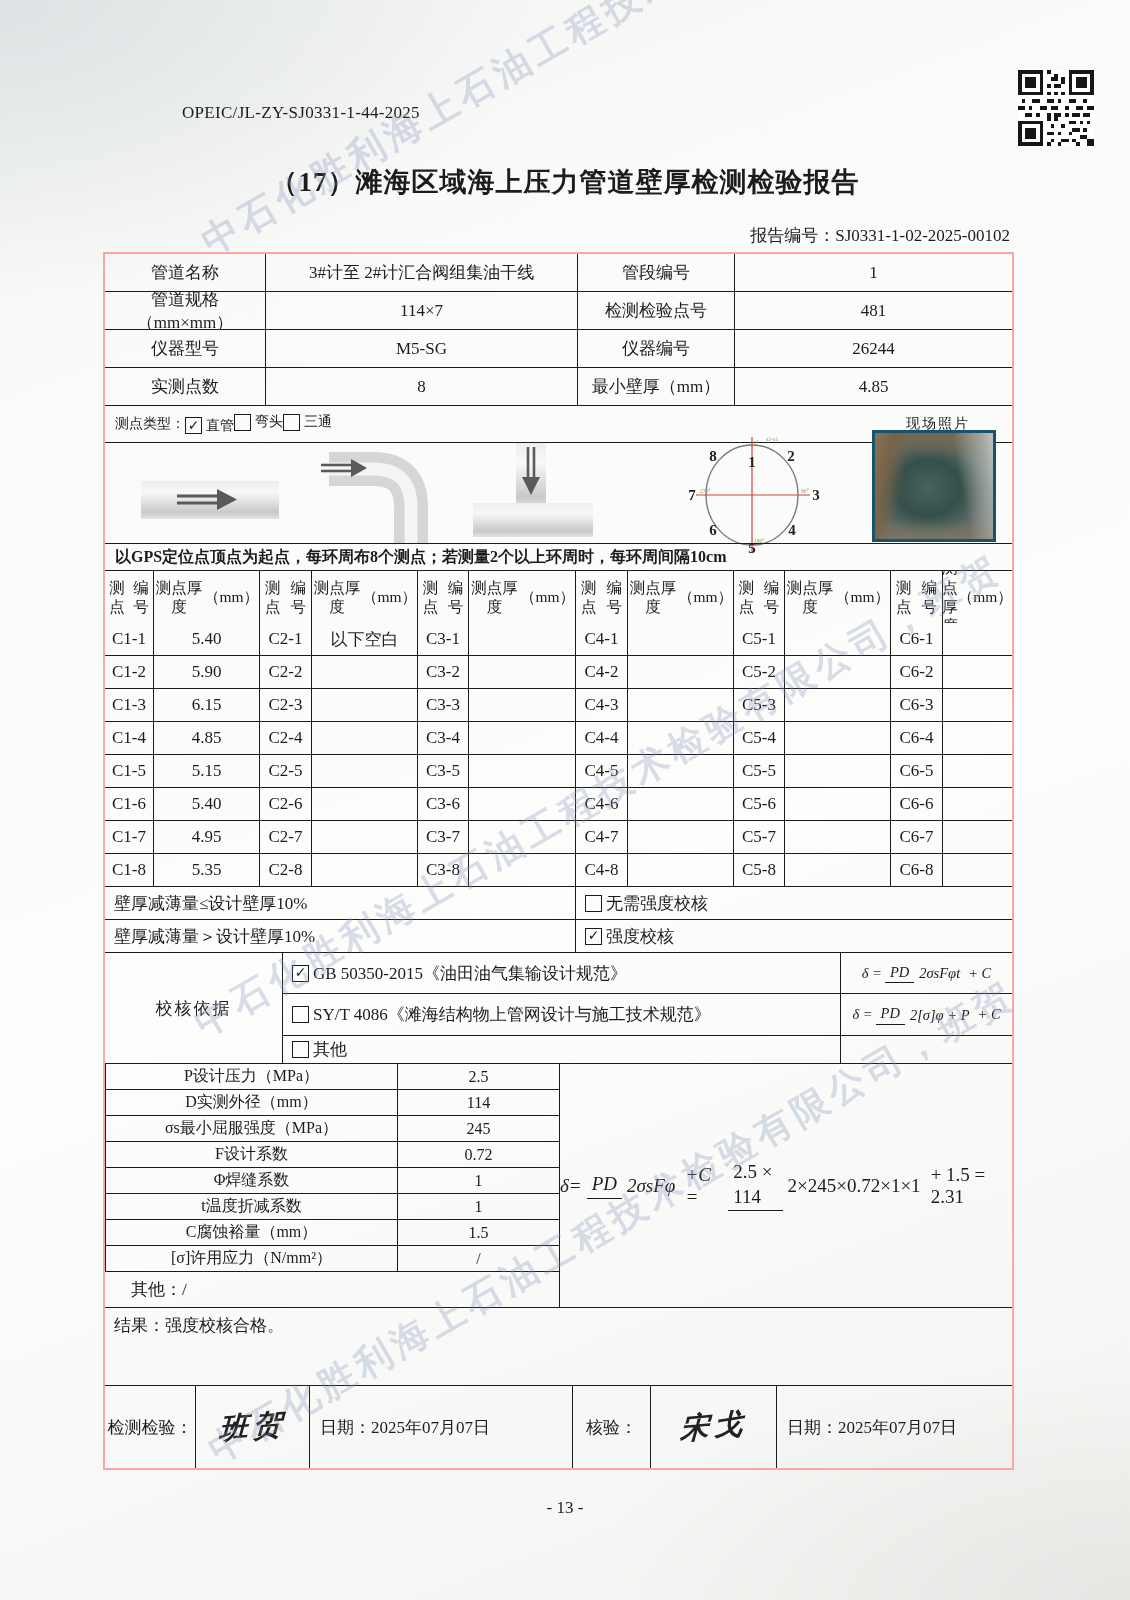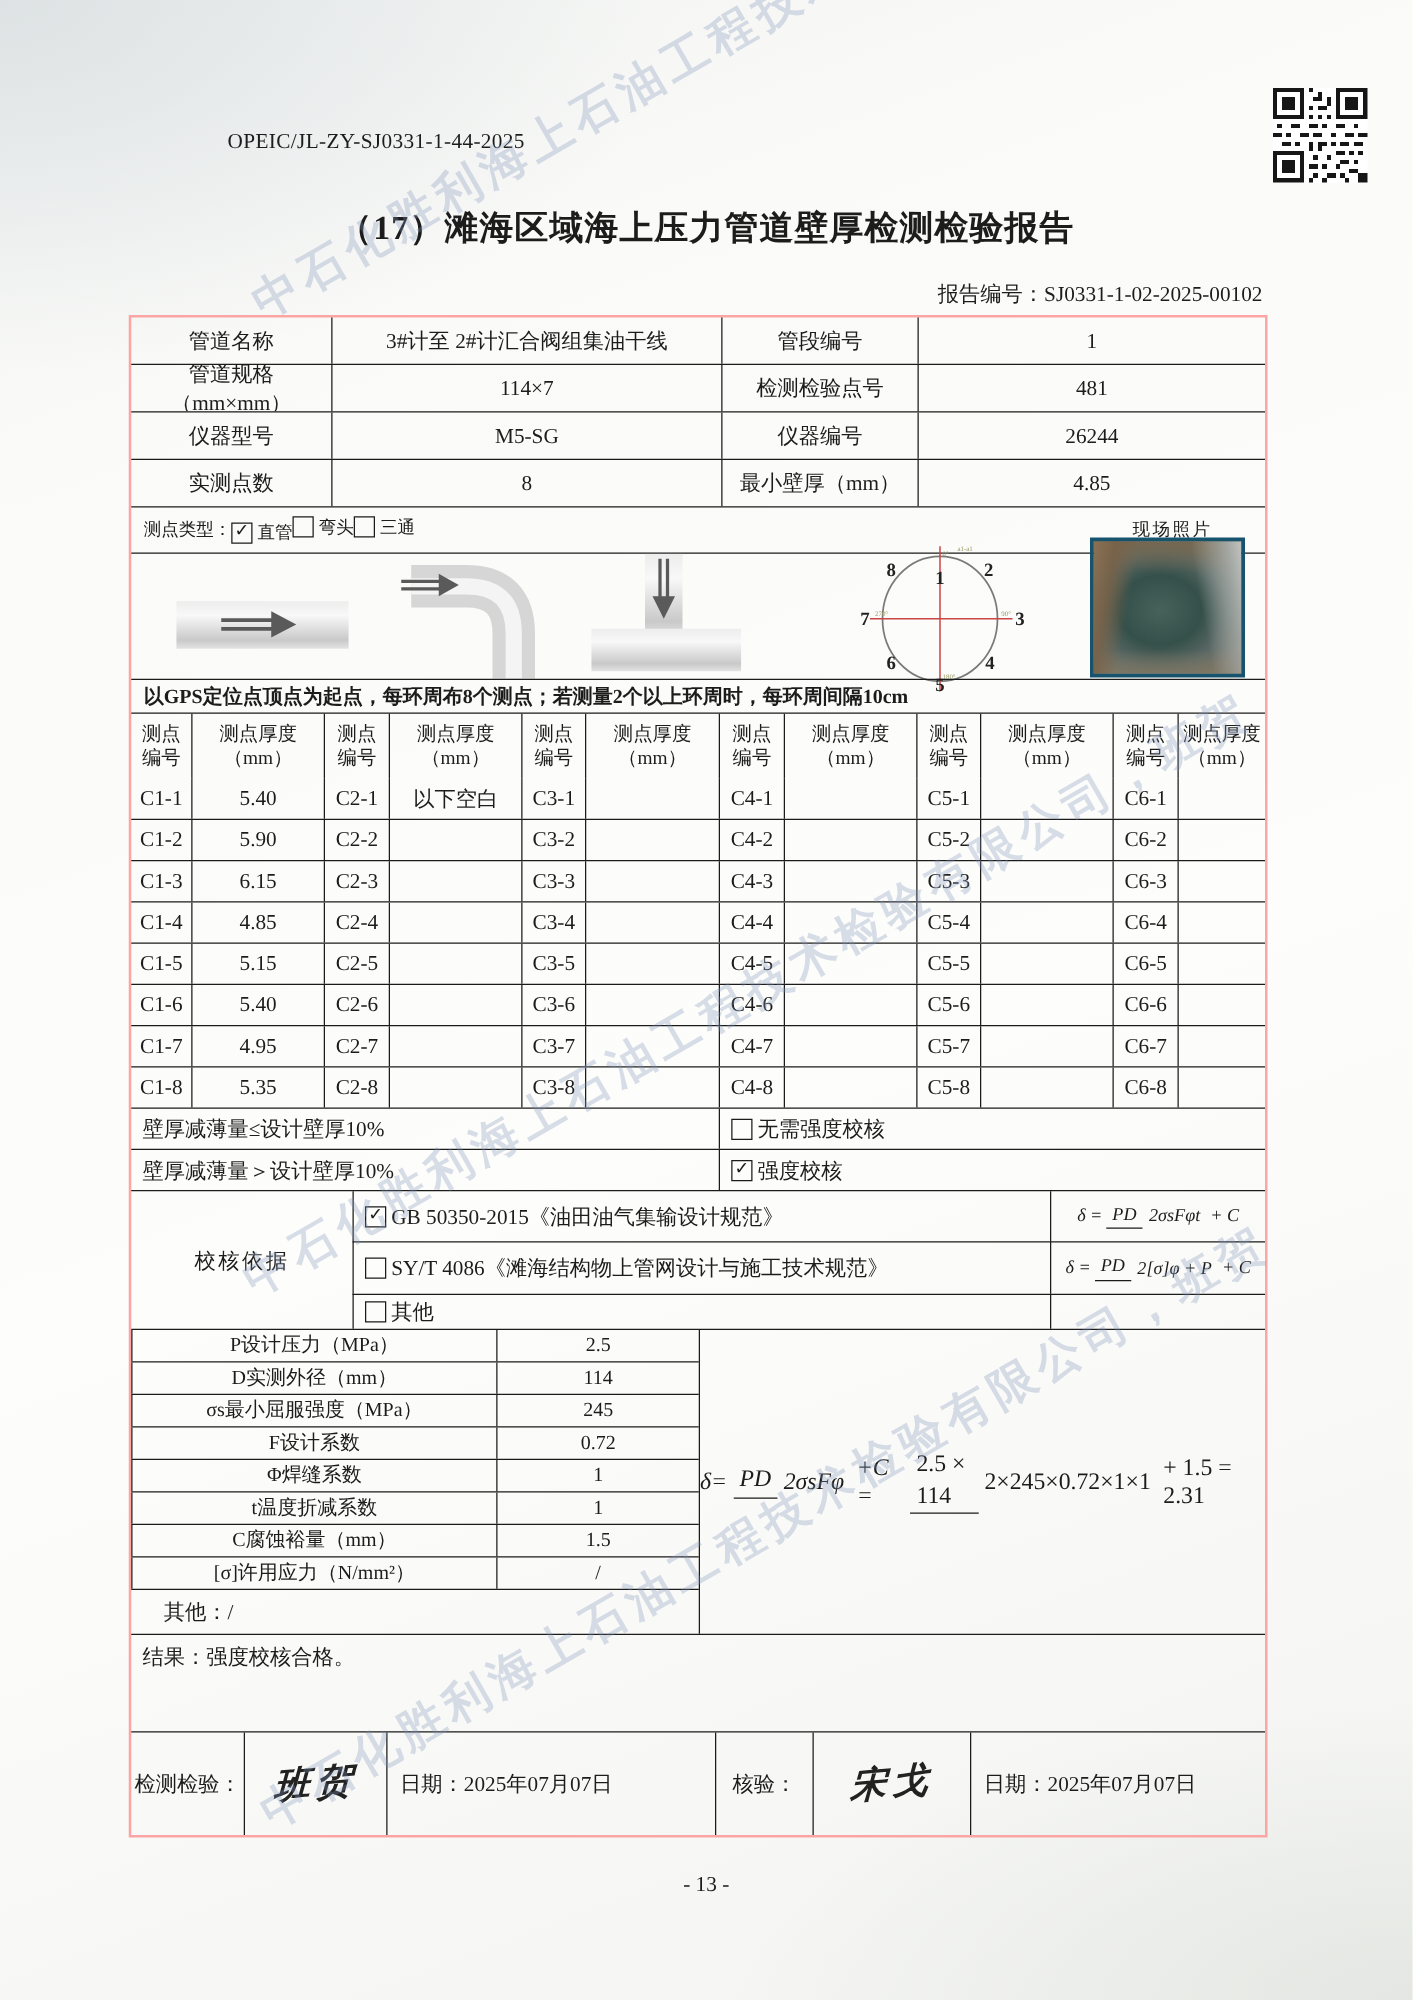--- a/index.html
+++ b/index.html
@@ -37,21 +37,21 @@
   #type-row .opt{display:inline-flex;align-items:center;}
   #type-row .photo-lab{margin-left:auto;margin-right:42px;letter-spacing:2px;}
   .cb{width:15px;height:15px;border:1.6px solid #1b1b1b;display:inline-flex;align-items:center;
       justify-content:center;margin-right:4px;flex:none;font-size:14px;line-height:1;background:#fff0;}
   .cb.checked::after{content:"✓";font-weight:bold;transform:translateY(-1px);font-family:"DejaVu Sans",sans-serif;}
 
   #diagrams{height:100px;display:flex;align-items:flex-start;padding-left:36px;}
   #gps-row{height:26px;display:flex;align-items:center;padding-left:10px;font-weight:bold;font-size:16px;}
 
   .meas-cols{grid-template-columns:48px 106px 52px 106px 51px 107px 52px 106px 51px 106px 52px 1fr;}
-  #meas-head .c{height:52px;flex-direction:column;justify-content:center;font-size:15.5px;line-height:1.25;}
+  #meas-head .c{height:52px;flex-direction:row;justify-content:center;font-size:15.5px;line-height:1.25;}
   #meas-body .r{height:32px;}
   #meas-body .c{font-size:17px;}
 
   #reduction .r{grid-template-columns:470px 1fr;height:32px;font-size:17px;}
   #reduction .c{justify-content:flex-start;padding-left:9px;}
 
   #basis{display:grid;grid-template-columns:177px 1fr 172px;grid-template-rows:40px 42px 28px;}
   #basis .bcell{display:flex;align-items:center;box-sizing:border-box;}
   #basis .blab{grid-row:1/4;justify-content:center;font-size:17px;letter-spacing:2px;}
   #basis .btxt{border-left:1.5px solid #1b1b1b;padding-left:9px;font-size:17px;}

